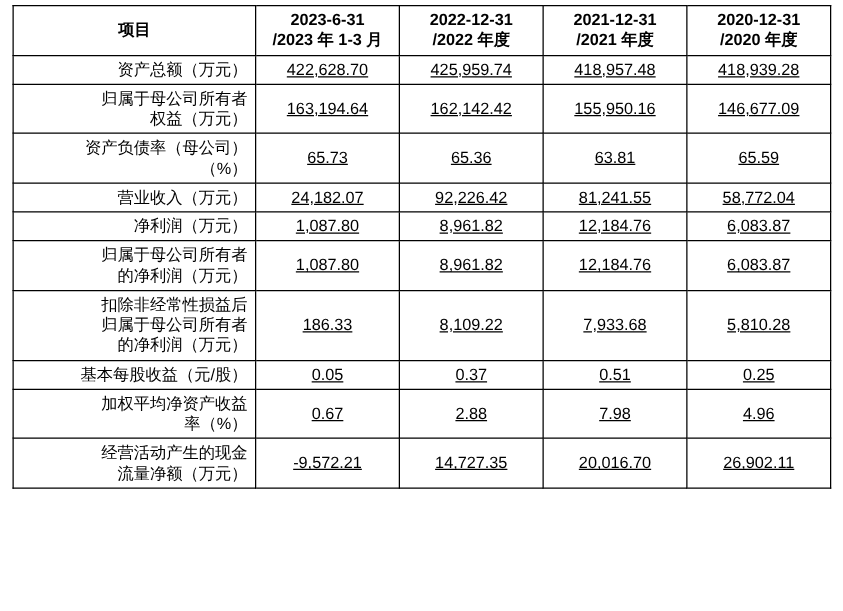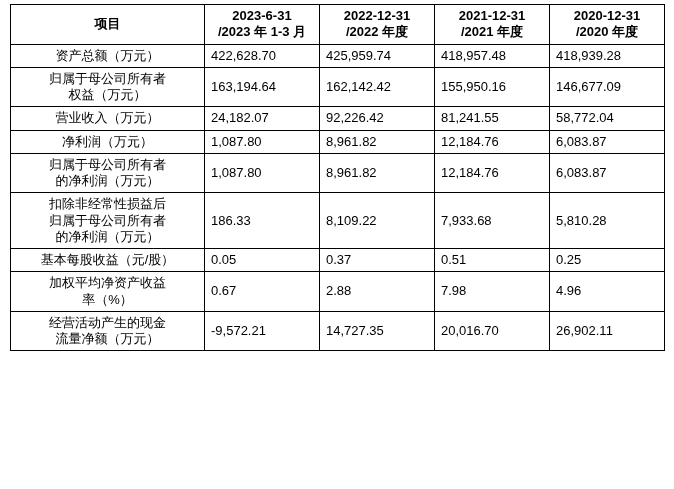--- a/index.html
+++ b/index.html
@@ -33,26 +33,27 @@
     vertical-align: middle;
     line-height: 1.25;
   }
   table.fin-table th {
     font-weight: bold;
     text-align: center;
   }
   .col-label { width: 194px; }
   .col-val { width: 115px; }
   td.label-cell {
-    text-align: center;
+    text-align: right;
     font-weight: normal;
   }
   td.val-cell {
-    text-align: left;
+    text-align: center;
     font-variant-numeric: tabular-nums;
+    text-decoration: underline;
   }
   .hdr-line { display: block; }
   .hdr-line.first { }
   .lbl-line { display: block; }
 </style>
 </head>
 <body>
 
 <div class="page">
   <table class="fin-table">
@@ -98,20 +99,30 @@
         </tr>
         <tr>
           <td class="label-cell">
             <span class="lbl-line">归属于母公司所有者</span>
             <span class="lbl-line">权益（万元）</span>
           </td>
           <td class="val-cell">163,194.64</td>
           <td class="val-cell">162,142.42</td>
           <td class="val-cell">155,950.16</td>
           <td class="val-cell">146,677.09</td>
+        </tr>
+        <tr>
+          <td class="label-cell">
+            <span class="lbl-line">资产负债率（母公司）</span>
+            <span class="lbl-line">（%）</span>
+          </td>
+          <td class="val-cell">65.73</td>
+          <td class="val-cell">65.36</td>
+          <td class="val-cell">63.81</td>
+          <td class="val-cell">65.59</td>
         </tr>
         <tr>
           <td class="label-cell">
             <span class="lbl-line">营业收入（万元）</span>
           </td>
           <td class="val-cell">24,182.07</td>
           <td class="val-cell">92,226.42</td>
           <td class="val-cell">81,241.55</td>
           <td class="val-cell">58,772.04</td>
         </tr>

